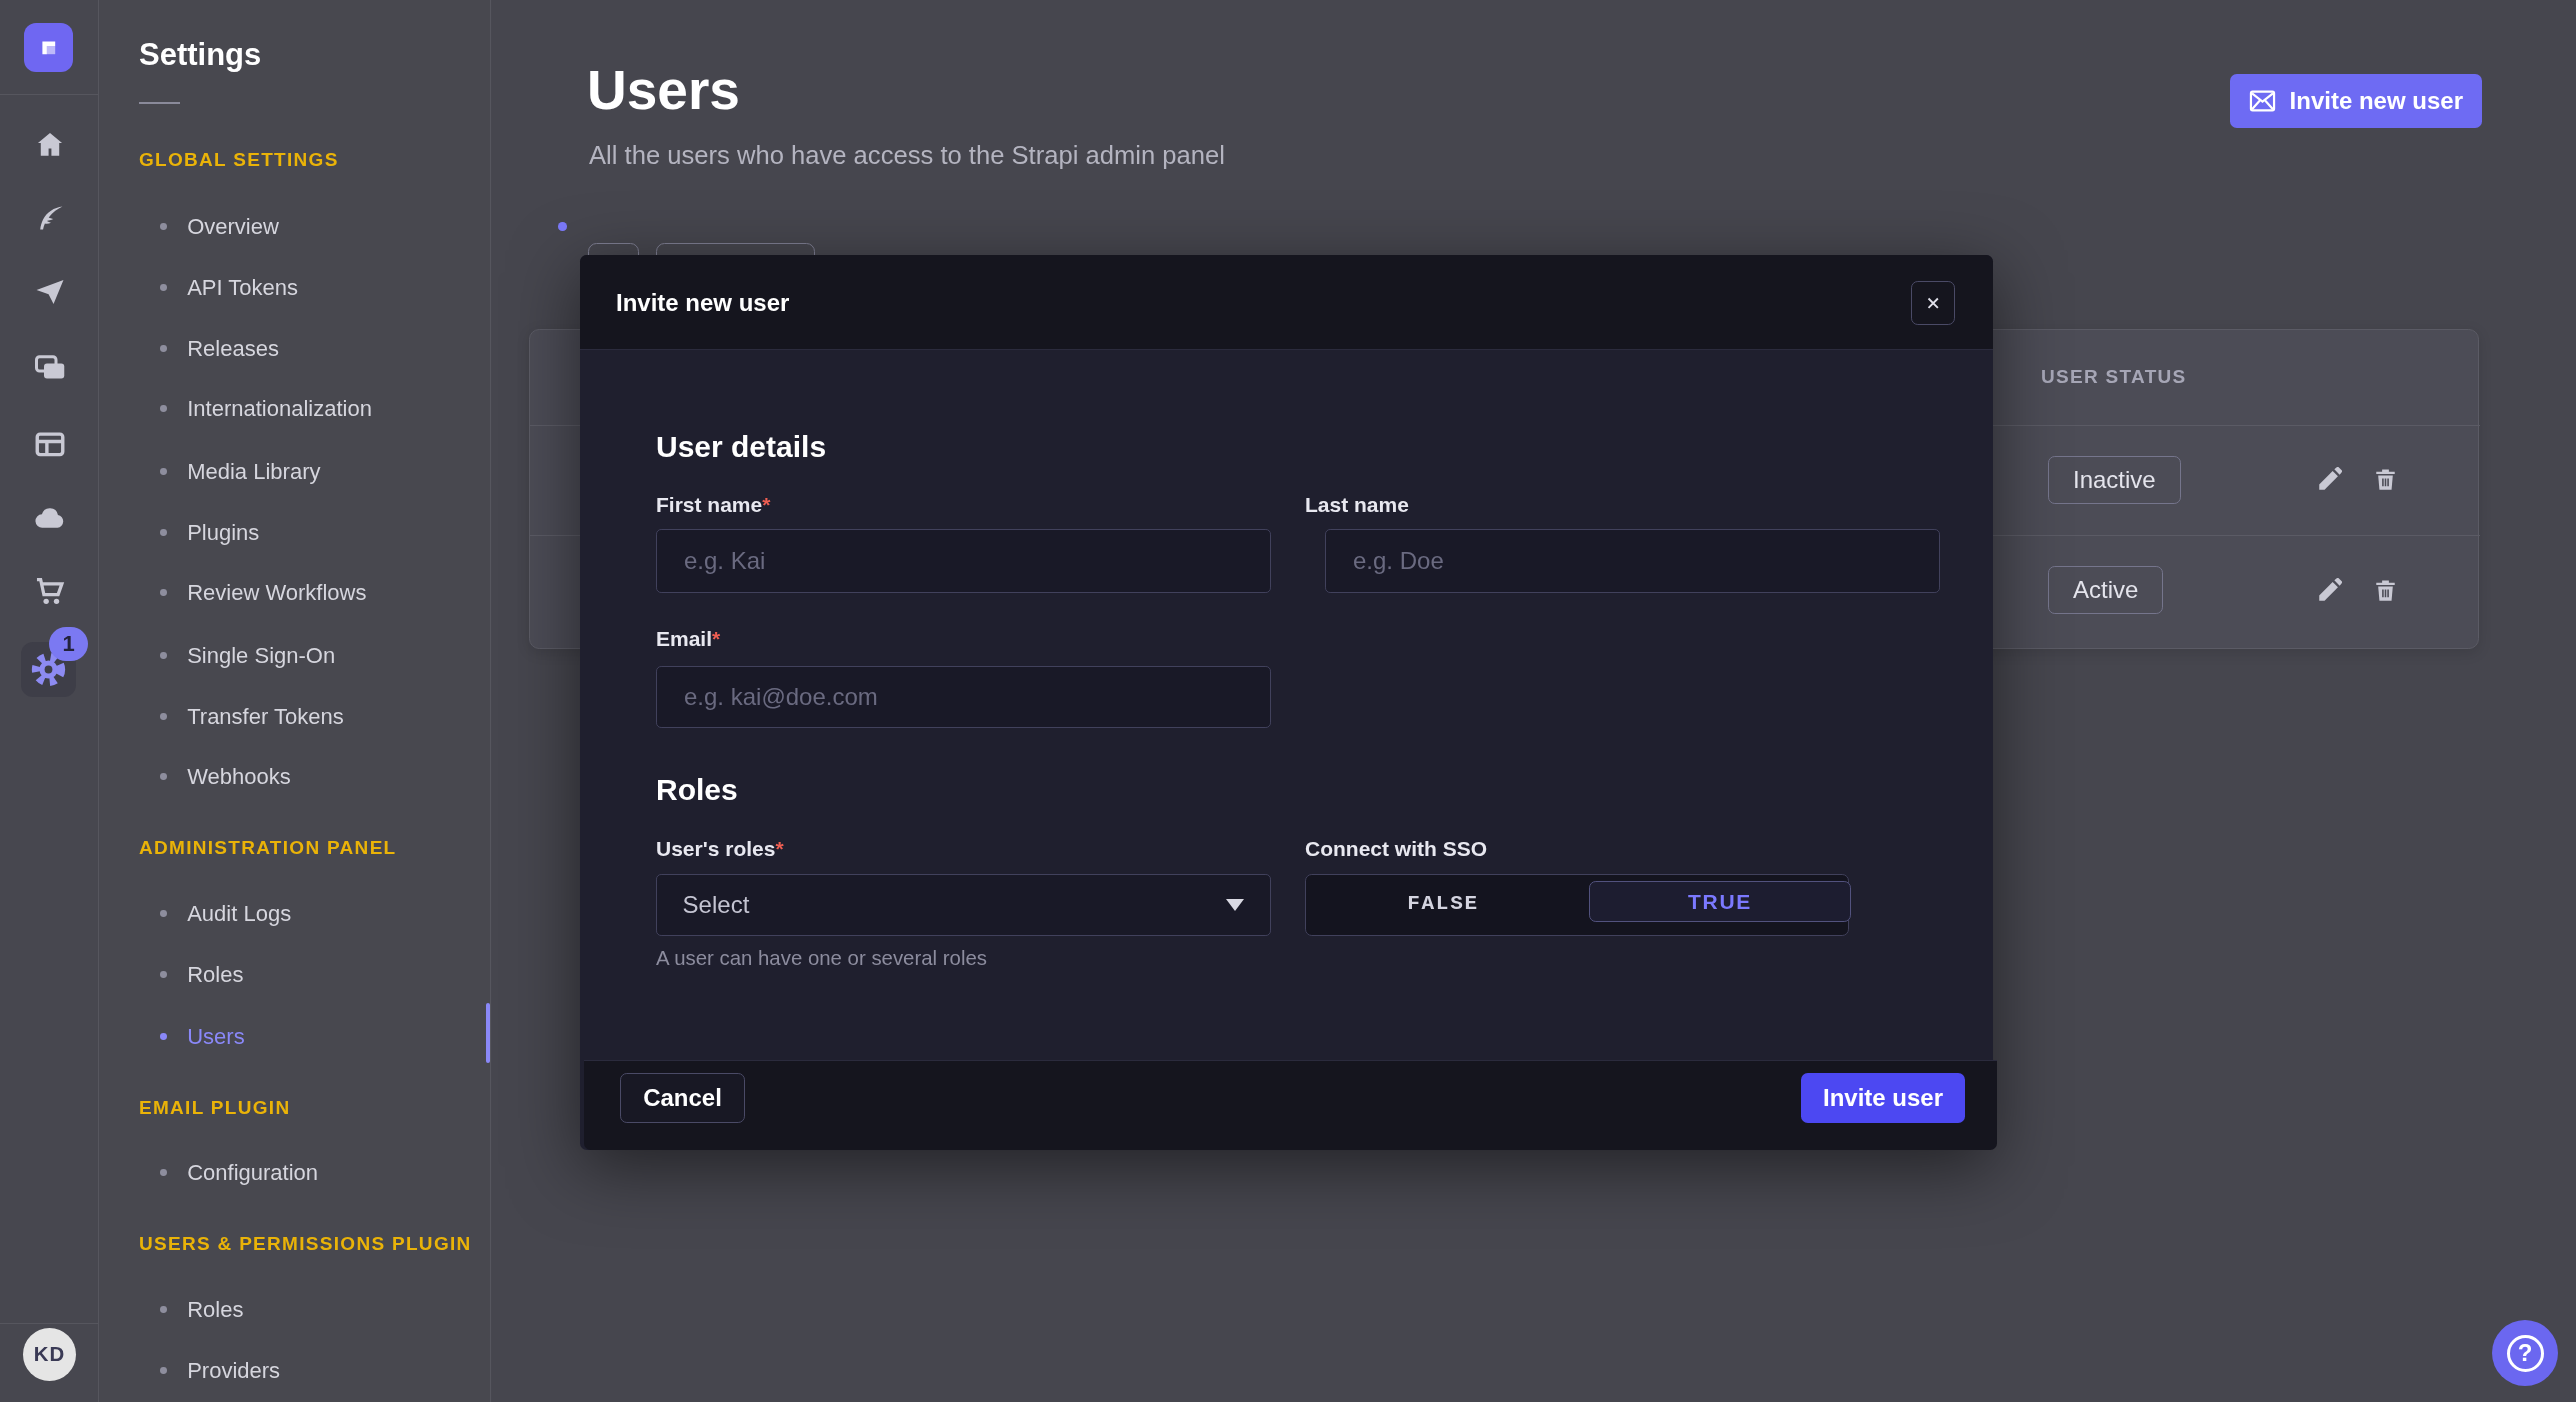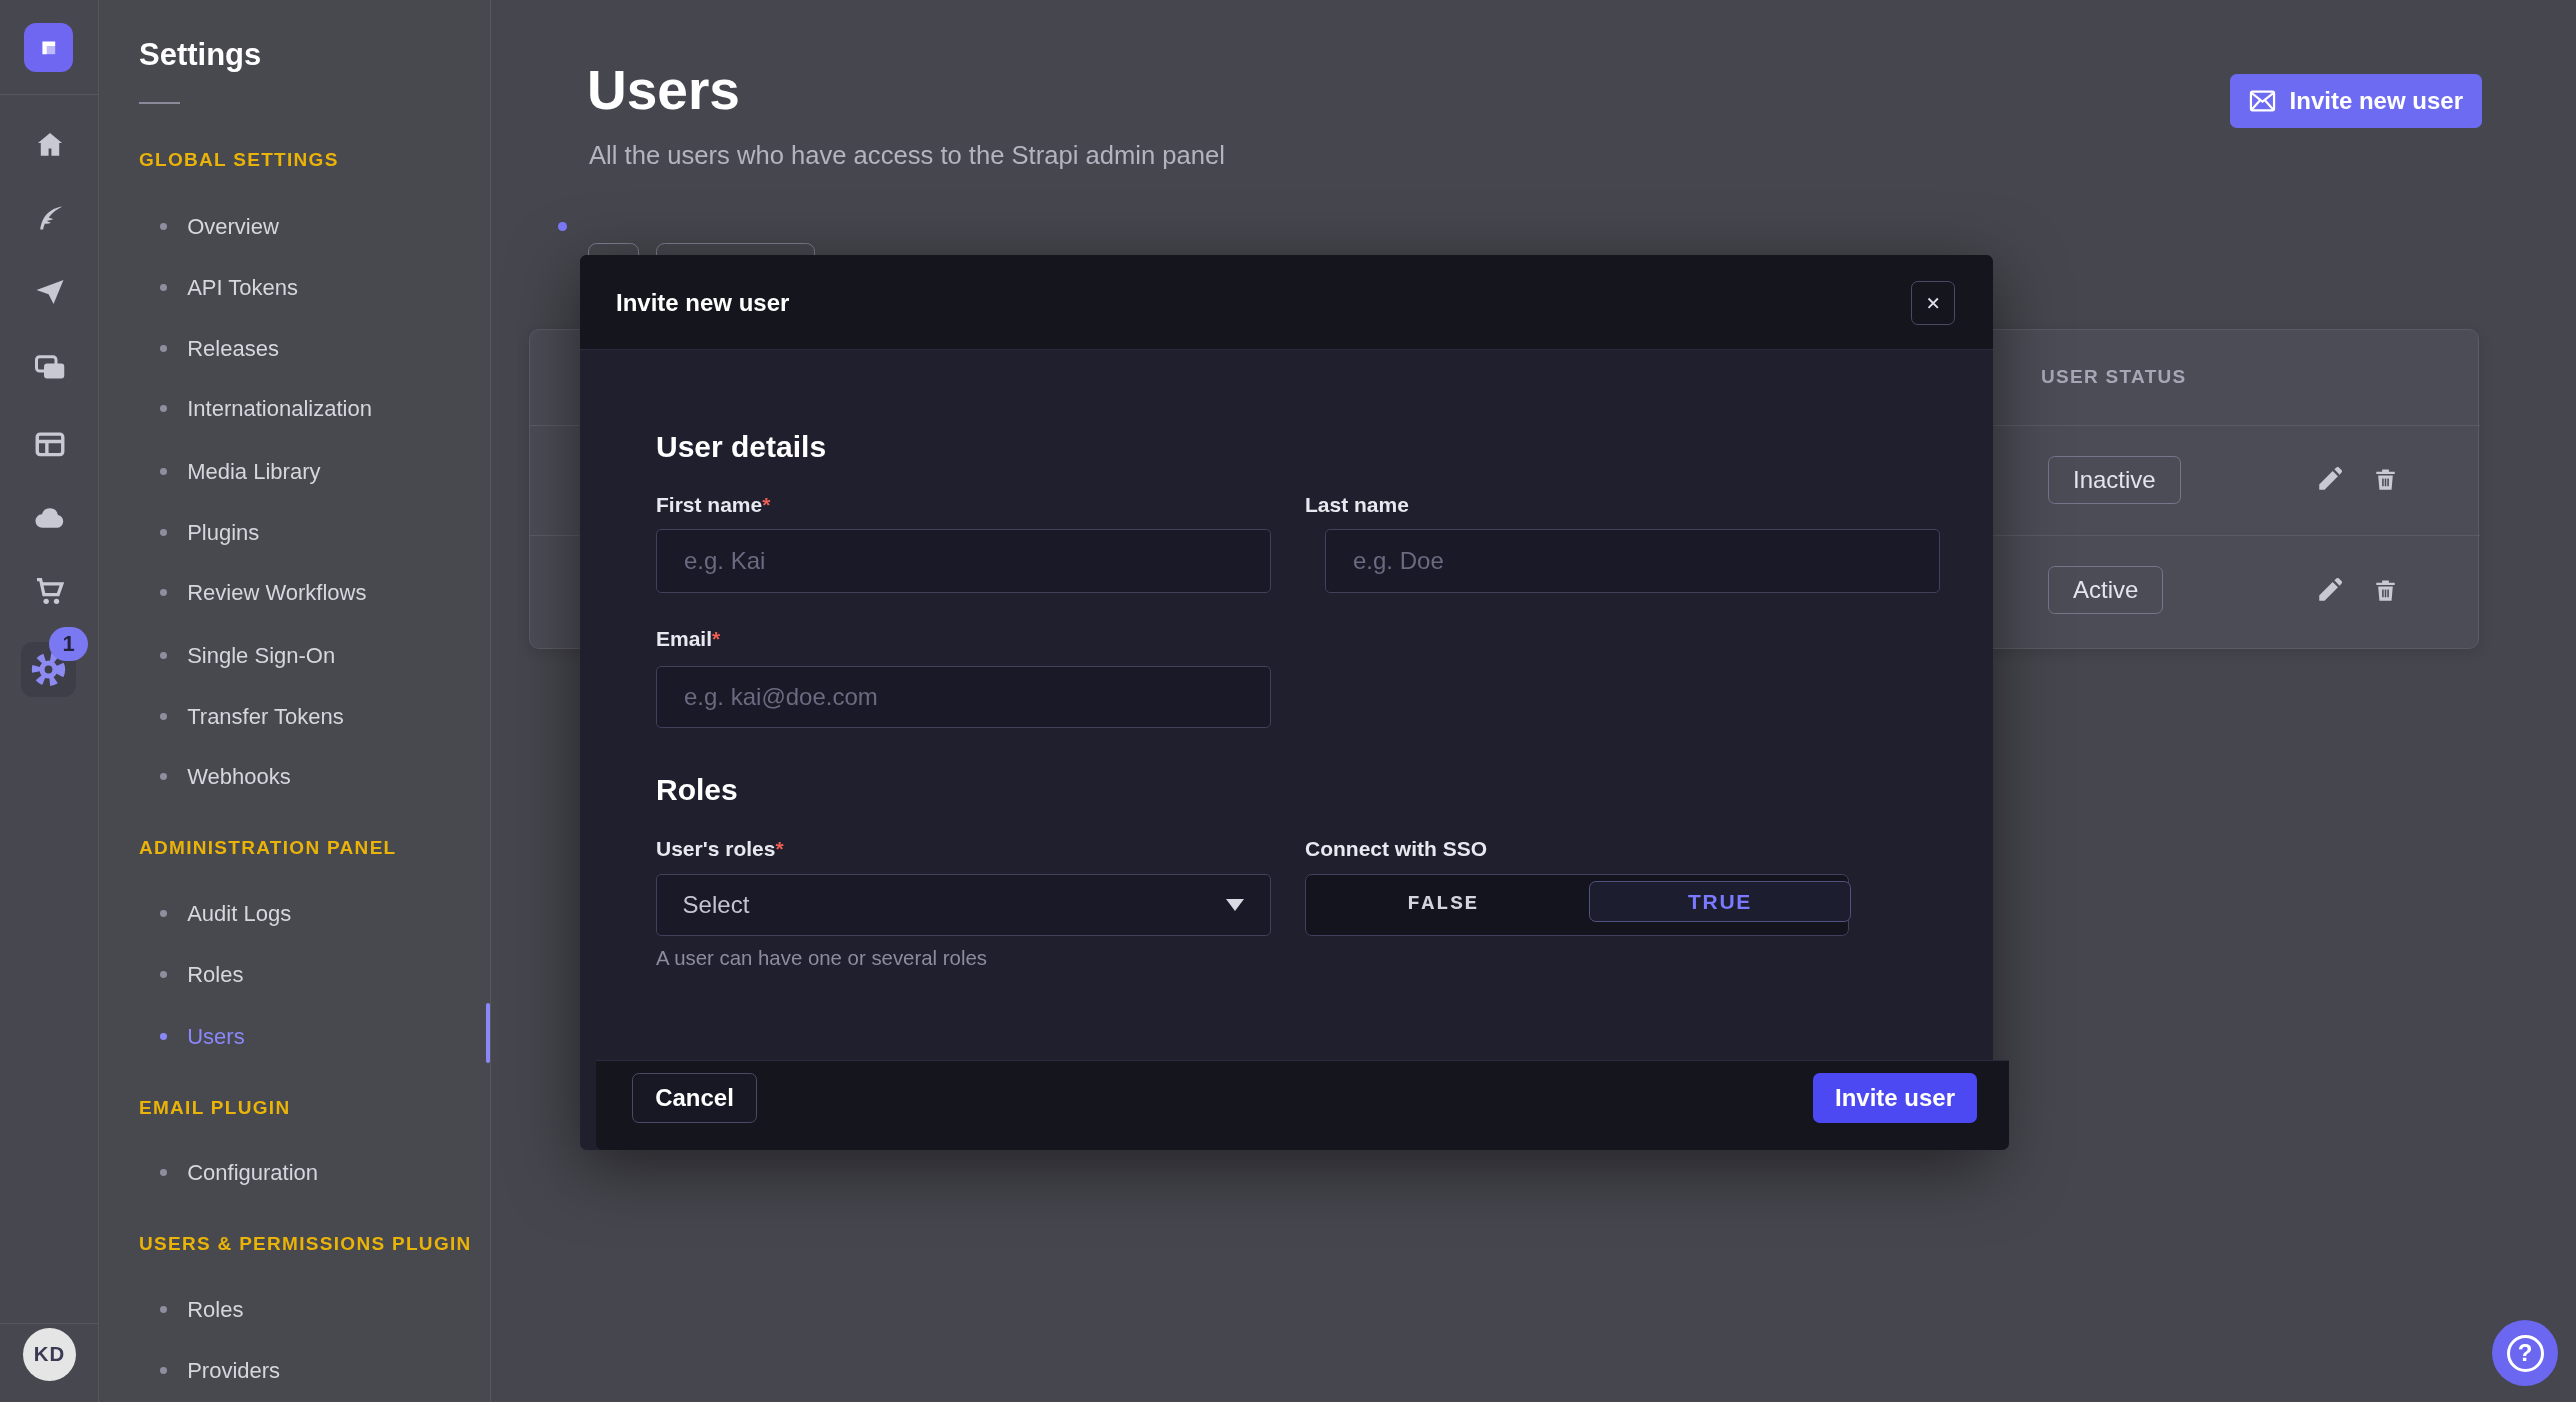--- a/index.html
+++ b/index.html
@@ -51,21 +51,21 @@
   .req { color:#ee5e52; }
   .txt-input { position:absolute; height:64px; width:615px; background:#191927; border:0.9px solid #41415c; border-radius:5.1px; color:#e8e8f0; font-size:24px; padding:0 27px; outline:none; font-family:"Liberation Sans", sans-serif; }
   .txt-input::placeholder { color:#6a6a80; }
   .select-box { position:absolute; left:76px; top:619px; width:615px; height:62px; background:#191927; border:0.9px solid #41415c; border-radius:5.1px; display:flex; align-items:center; padding:0 25.6px; cursor:pointer; }
   .select-val { font-size:24px; color:#c4c4d2; flex:1; }
   .caret { width:0; height:0; border-left:9.4px solid transparent; border-right:9.4px solid transparent; border-top:12px solid #d9d9e3; }
   .sso-toggle { position:absolute; left:725px; top:619px; width:544px; height:62px; background:#14141f; border:0.9px solid #41415c; border-radius:6.8px; }
   .sso-false { position:absolute; left:0; top:0; width:274px; height:56px; display:flex; align-items:center; justify-content:center; font-size:21px; font-weight:bold; letter-spacing:1.7px; color:#d4d4e0; cursor:pointer;font-family:Liberation Mono, monospace; }
   .sso-true { position:absolute; left:274px; top:6px; width:262px; height:41px; border:0.9px solid #52527e; border-radius:6.8px; background:#1d1d30; display:flex; align-items:center; justify-content:center; font-size:21px; font-weight:bold; letter-spacing:1.7px; color:#7b79ff; cursor:pointer;margin-left:9px; }
   .hint { position:absolute; left:76px; top:692px; font-size:20.4px; color:#8c8c9e; }
-  .modal-foot { position:absolute; left:16px; bottom:0; width:1413px; height:90px; background:#15151e; border-radius:0 0 6.8px 6.8px; border-top:0.9px solid #2b2b3d; }
+  .modal-foot { position:absolute; left:4px; bottom:0; width:1413px; height:90px; background:#15151e; border-radius:0 0 6.8px 6.8px; border-top:0.9px solid #2b2b3d; }
   .btn-cancel { position:absolute; left:36px; top:12px; width:125px; height:50px; border:0.9px solid #4a4a66; border-radius:6.8px; background:#181824; color:#fff; font-size:24px; font-weight:600; display:flex; align-items:center; justify-content:center; cursor:pointer; }
   .btn-invite { position:absolute; left:1217px; top:12px; width:164px; height:50px; border-radius:6.8px; background:#4c48f2; color:#fff; font-size:24px; font-weight:600; display:flex; align-items:center; justify-content:center; cursor:pointer; }
 
   
   .fab { position:absolute; left:2492px; top:1320px; width:66px; height:66px; border-radius:50%; background:#6b67f0; display:flex; align-items:center; justify-content:center; z-index:30; cursor:pointer; }
   .fab-q { width:37px; height:37px; border:3.4px solid #ffffff; border-radius:50%; color:#ffffff; font-size:24px; font-weight:bold; display:flex; align-items:center; justify-content:center; }
 </style>
 </head>
 <body>
 

